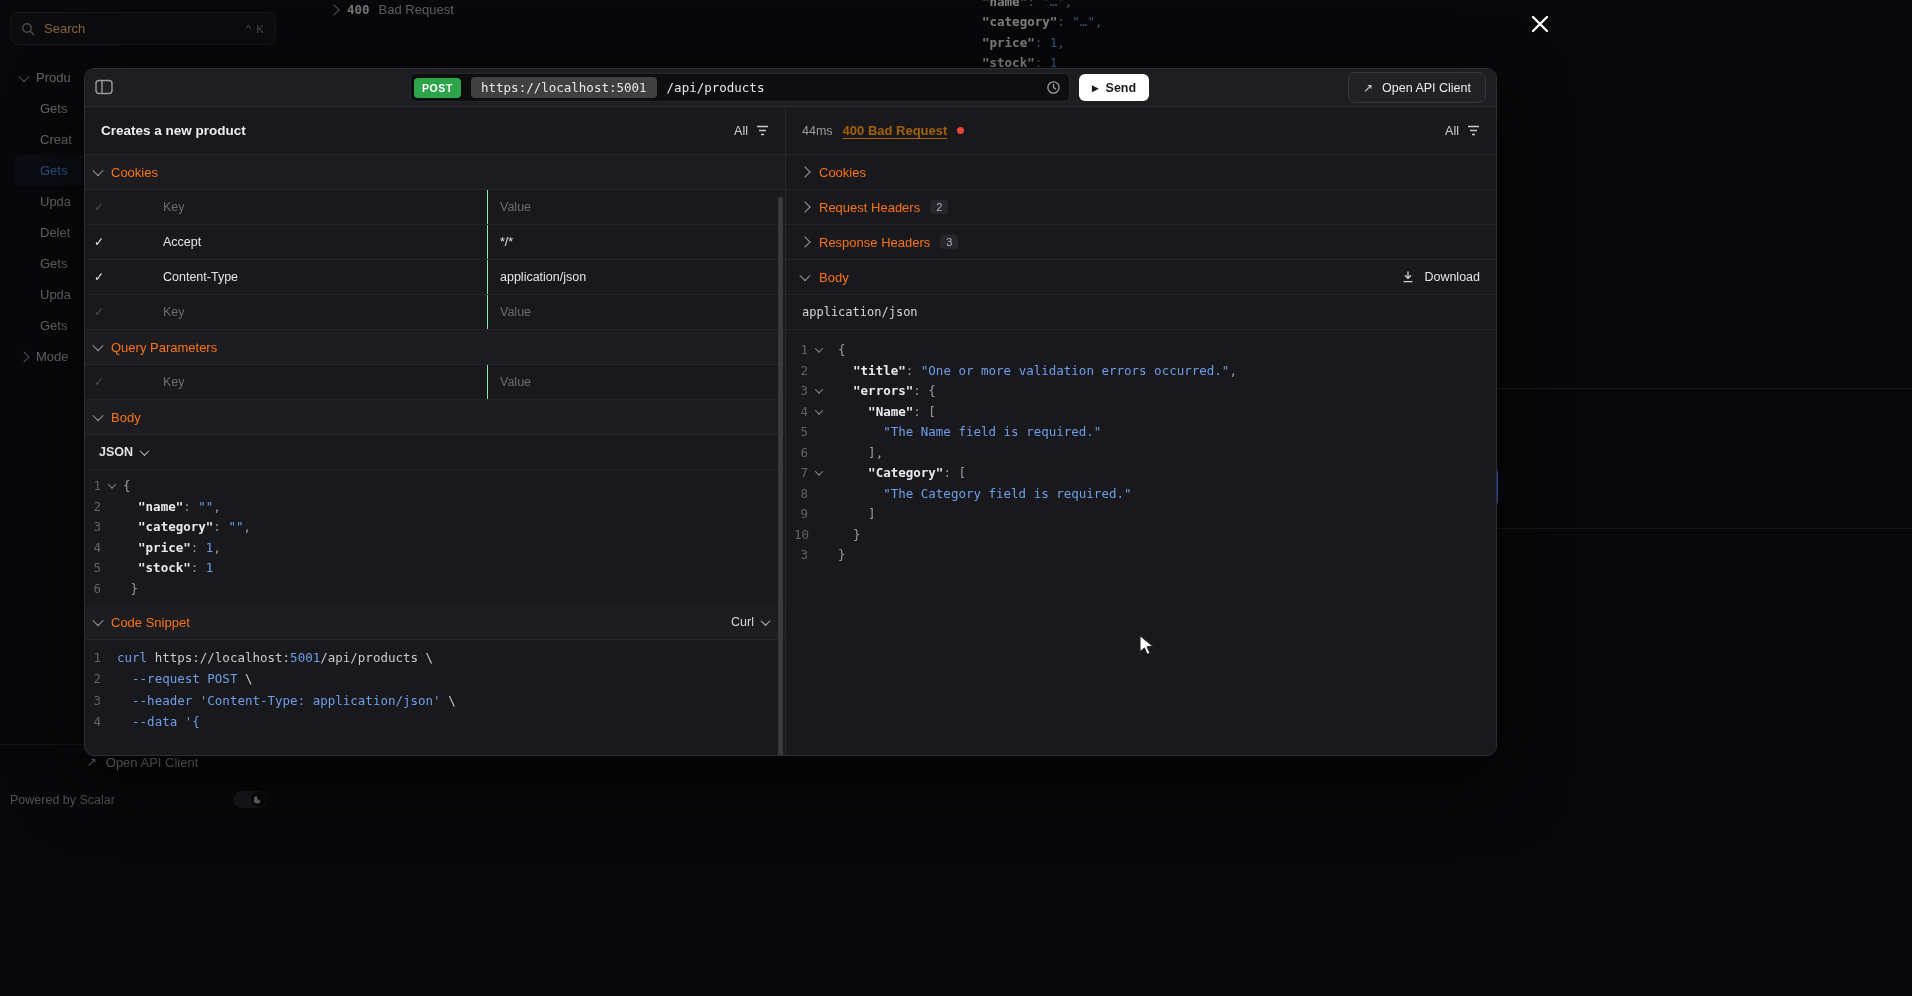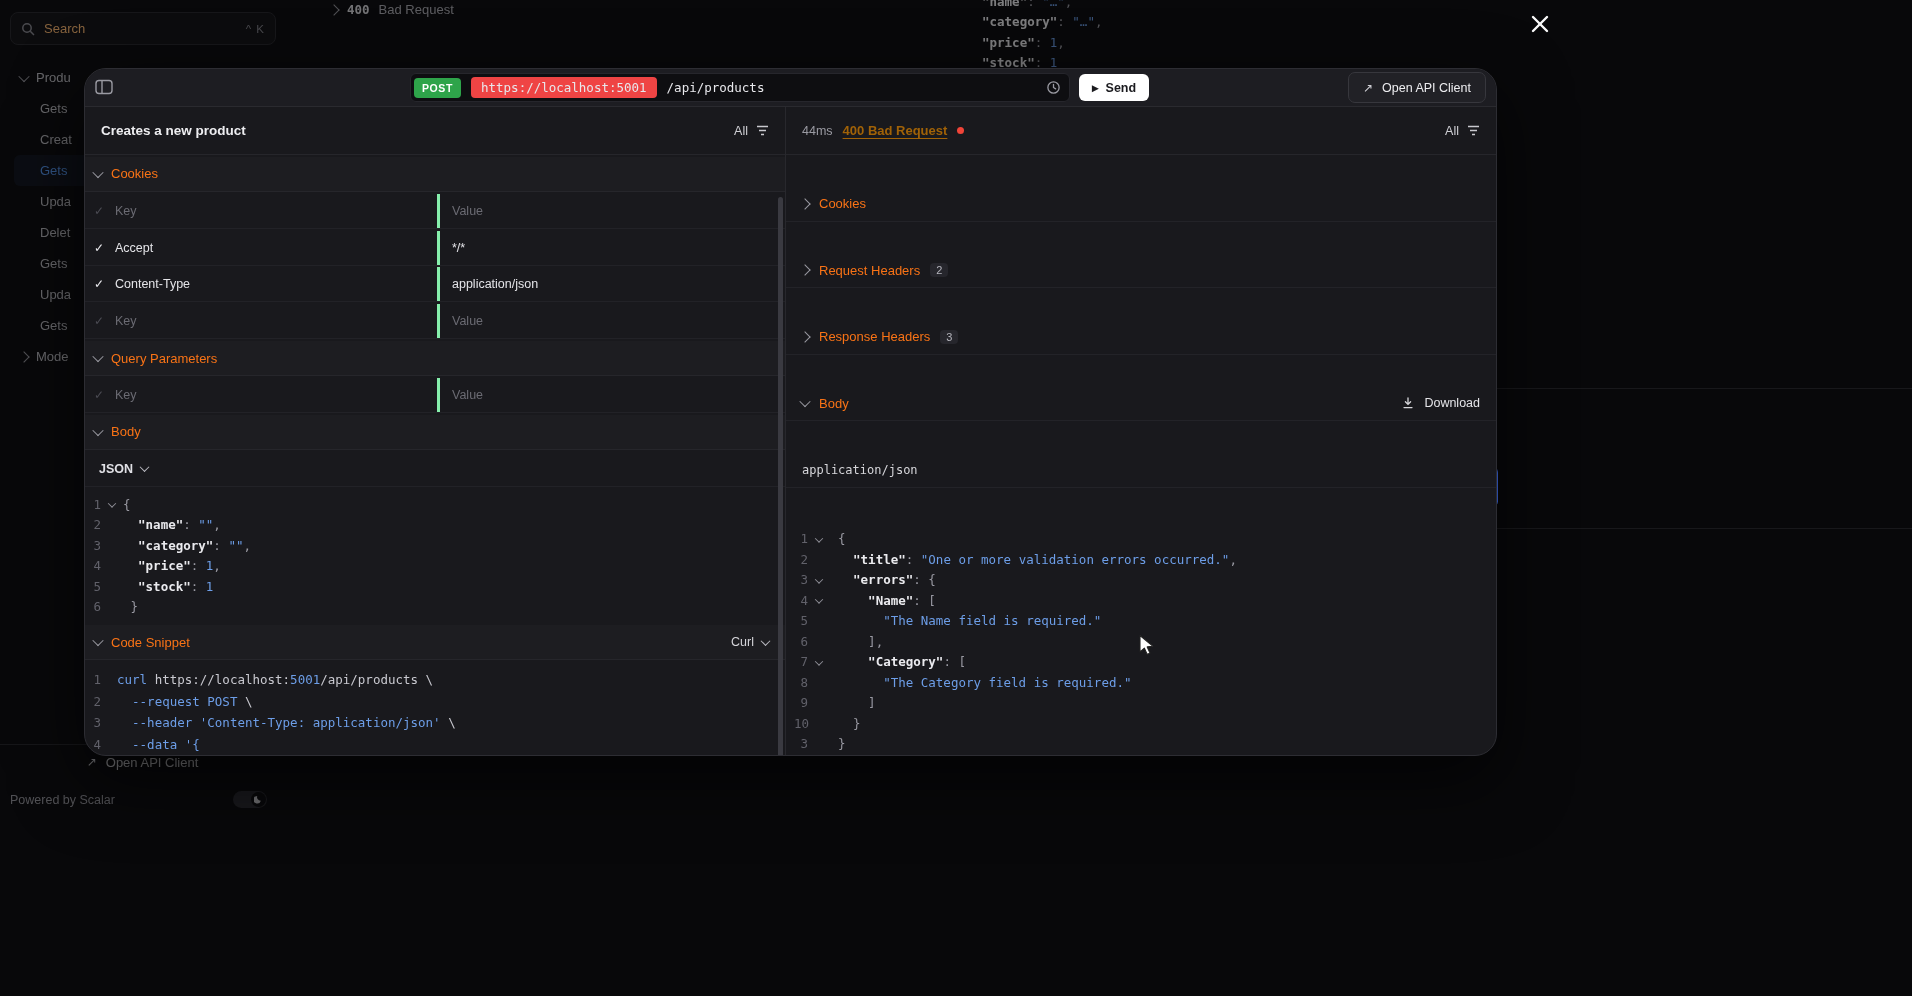--- a/index.html
+++ b/index.html
@@ -31,38 +31,38 @@
   .hline{position:absolute;left:1497px;width:415px;border-top:1px solid #2e2e34;}
   .hline1{top:388px;} .hline2{top:528px;}
   .blue-pill{position:absolute;left:1489px;top:468px;width:9px;height:38px;border-radius:5px;background:#3f6ef0;}
 
   
   .backdrop{position:absolute;inset:0;background:rgba(0,0,0,0.47);}
   .close-x{position:absolute;left:1527px;top:12px;width:26px;height:26px;background:none;border:none;cursor:pointer;padding:0;}
 
   
   .modal{position:absolute;left:84px;top:68px;width:1413px;height:688px;background:#19191d;border:1px solid #2d2d33;
-         border-radius:22px;overflow:hidden;box-shadow:0 24px 70px rgba(0,0,0,0.65);display:flex;flex-direction:column;box-sizing:border-box;}
+         border-radius:10px;overflow:hidden;box-shadow:0 24px 70px rgba(0,0,0,0.65);display:flex;flex-direction:column;box-sizing:border-box;}
   .topbar{position:relative;height:37px;flex:none;background:#1d1d22;border-bottom:1px solid #2a2a2f;}
   .layout-icon{position:absolute;left:10px;top:10px;}
   .addr{position:absolute;left:325px;top:4px;width:660px;height:29px;background:#0e0e11;border:1px solid #26262c;border-radius:6px;
         display:flex;align-items:center;padding:0 8px 0 3px;box-sizing:border-box;gap:10px;}
   .method{background:#2ea44a;color:#fff;font-size:10.5px;font-weight:bold;letter-spacing:0.6px;padding:4px 8px;border-radius:4px;}
-  .baseurl{background:#ef4444;color:#e8e8ec;font-size:12.5px;padding:3px 10px;border-radius:4px;}
+  .baseurl{background:#404040;color:#e8e8ec;font-size:12.5px;padding:3px 10px;border-radius:4px;}
   .path{color:#e8e8ec;font-size:12.5px;flex:1;}
   .history{margin-left:auto;display:flex;align-items:center;}
   .send{position:absolute;left:994px;top:5px;height:27px;background:#fff;color:#1a1a1e;border:none;border-radius:6px;
         font-size:12.5px;font-weight:bold;display:flex;align-items:center;gap:7px;padding:0 13px;cursor:pointer;font-family:inherit;}
   .send::before{content:"▶";font-size:8.5px;}
   .open-api{position:absolute;right:10px;top:3px;height:31px;background:rgba(255,255,255,0.02);color:#ededf0;border:1px solid #37373d;
         border-radius:7px;font-size:12.5px;display:flex;align-items:center;gap:9px;padding:0 14px;cursor:pointer;font-family:inherit;box-sizing:border-box;}
   .open-api::before{content:"↗";font-size:12px;color:#cfcfd5;}
 
   .panels{flex:1;display:flex;min-height:0;}
-  .panel{display:flex;flex-direction:column;min-height:0;justify-content:space-between;}
+  .panel{display:flex;flex-direction:column;min-height:0;}
   .panel.left{width:700px;flex:none;border-right:1px solid #28282d;position:relative;}
   .panel.right{flex:1;}
   .panel-head{height:47px;flex:none;display:flex;align-items:center;justify-content:space-between;padding:0 16px;border-bottom:1px solid #26262b;}
   .panel-title{font-size:13.5px;font-weight:bold;color:#ededf0;}
   .filter{display:flex;align-items:center;gap:8px;font-size:12.5px;color:#cfcfd4;}
   .res-status{display:flex;align-items:center;gap:10px;}
   .res-time{font-size:12.5px;color:#9a9aa2;}
   .res-code{font-size:13px;font-weight:bold;color:#a16207;text-decoration:underline;text-underline-offset:3px;}
   .dot{width:7px;height:7px;border-radius:50%;background:#f04438;}
 
@@ -73,21 +73,21 @@
   .caret{display:inline-block;width:6px;height:6px;border-right:1.5px solid #b9b9c0;border-bottom:1.5px solid #b9b9c0;transform:rotate(45deg) translate(-1px,-1px);}
 
   .sec-head{height:34px;flex:none;display:flex;align-items:center;gap:9px;padding:0 16px 0 9px;background:#1d1d21;border-bottom:1px solid #26262b;}
   .sec-title{font-size:13px;font-weight:normal;color:#f97316;}
   .sec-head .right{margin-left:auto;display:flex;align-items:center;gap:8px;font-size:12.5px;color:#d5d5da;}
 
   .kv-row{height:34px;flex:none;display:flex;align-items:stretch;border-bottom:1px solid #222227;font-size:12.5px;}
   .kv-check{width:28px;flex:none;display:flex;align-items:center;justify-content:center;color:#4a4a52;cursor:pointer;}
   .kv-check::before{content:"✓";font-size:12px;}
   .kv-check.on{color:#e8e8ec;}
-  .kv-key{width:327px;flex:none;display:flex;align-items:center;border-right:3px solid #86efac;color:#e4e4e8;padding-left:2px;box-sizing:border-box;}
+  .kv-key{width:327px;flex:none;display:flex;align-items:center;border-right:1px solid #86efac;color:#e4e4e8;padding-left:2px;box-sizing:border-box;margin-left:48px;}
   .kv-val{flex:1;display:flex;align-items:center;padding-left:12px;color:#e4e4e8;}
   .kv-key.ph,.kv-val.ph{color:#6b6b73;}
 
   .fmt-row{height:34px;flex:none;display:flex;align-items:center;gap:8px;padding:0 14px;border-bottom:1px solid #222227;font-size:12.5px;color:#e0e0e5;font-weight:bold;}
 
   .code{font-family:"DejaVu Sans Mono","Liberation Mono",monospace;font-size:12.5px;}
   .cl{display:flex;line-height:20.5px;white-space:pre;}
   .ln{flex:none;text-align:right;color:#61616a;}
   .fold{flex:none;width:22px;display:flex;align-items:center;justify-content:center;}
   .lc{white-space:pre;}

